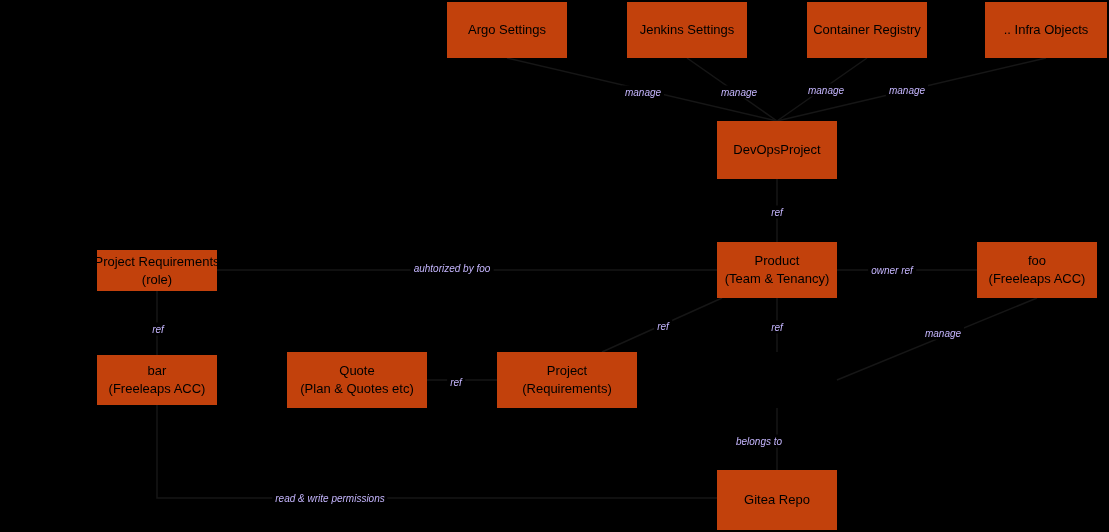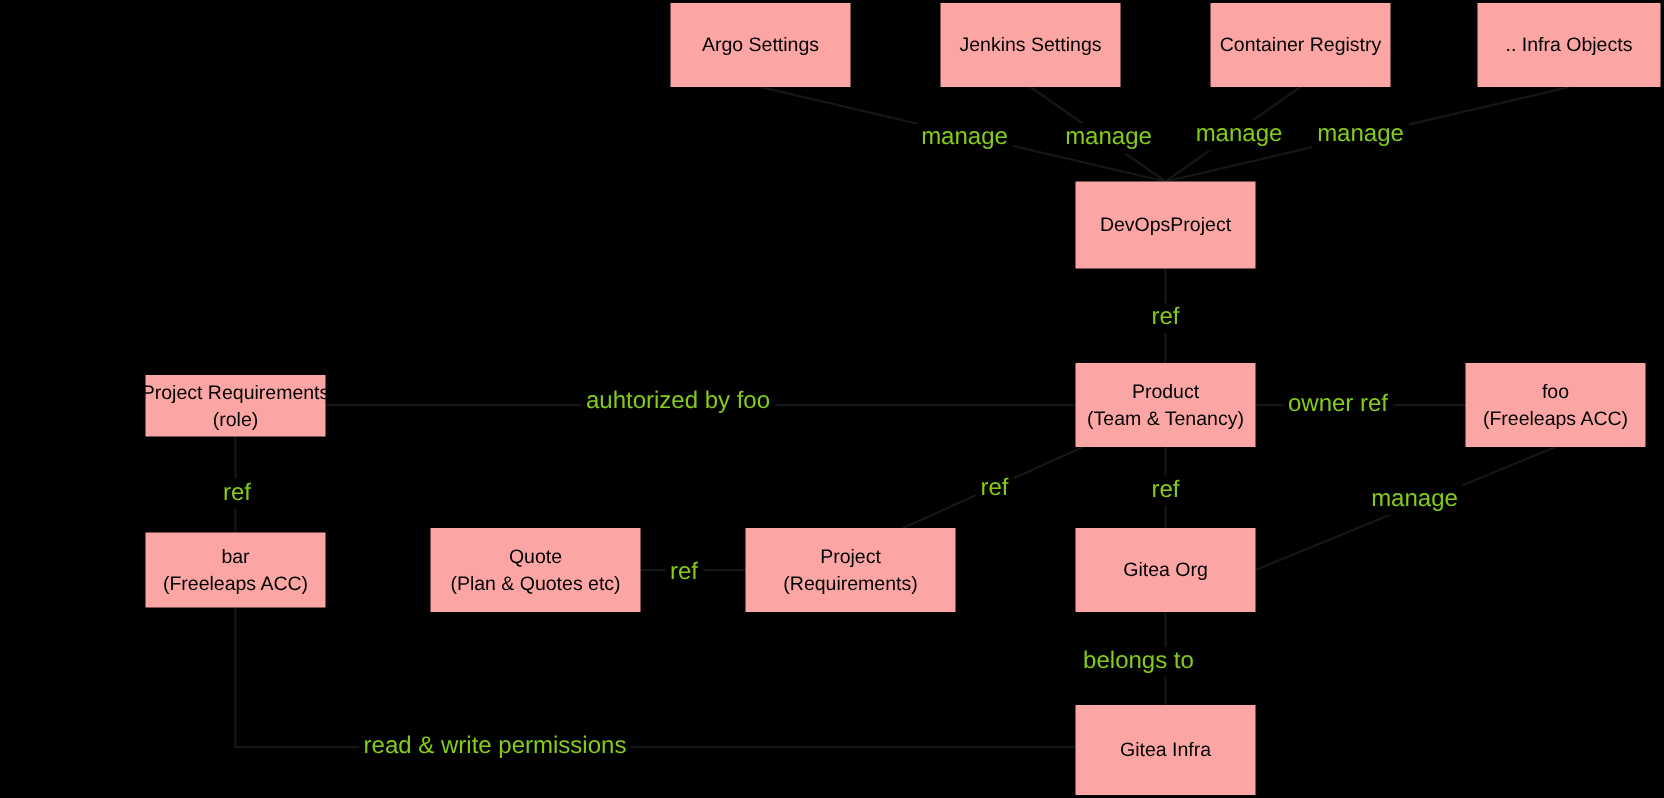--- a/index.html
+++ b/index.html
@@ -21,41 +21,42 @@
     width: 1109px;
     height: 532px;
   }
   svg.edges path {
     stroke: #161616;
     stroke-width: 1.5;
     fill: none;
   }
   .node {
     position: absolute;
-    background: #fca5a5;
+    background: #c2410c;
     color: #000000;
     display: flex;
     flex-direction: column;
     align-items: center;
     justify-content: center;
     font-size: 13px;
     line-height: 1.35;
     box-sizing: border-box;
     padding: 2px 4px;
   }
   .node span { display: block; white-space: nowrap; }
   .elabel {
     position: absolute;
     transform: translate(-50%, -50%);
     background: #000000;
-    color: #84cc16;
-    font-size: 16px;
+    color: #c4b5fd;
+    font-size: 10px;
     line-height: 1.1;
     padding: 1px 3px;
     white-space: nowrap;
+    font-style: italic;
   }
 </style>
 </head>
 <body>
 
 <div class="canvas">
 
   <svg class="edges" viewBox="0 0 1109 532">
     <path d="M777 121 L507 58"></path>
     <path d="M777 121 L687 58"></path>
@@ -116,26 +117,23 @@
   <div class="node" style="left:497px;top:352px;width:140px;height:56px">
     <span>Project</span>
     <span>(Requirements)</span>
   </div>
 
   <div class="node" style="left:287px;top:352px;width:140px;height:56px">
     <span>Quote</span>
     <span>(Plan &amp; Quotes etc)</span>
   </div>
 
-  <div class="node" style="left:717px;top:352px;width:120px;height:56px">
-    <span>Gitea Org</span>
-  </div>
 
   <div class="node" style="left:717px;top:470px;width:120px;height:60px">
-    <span>Gitea Infra</span>
+    <span>Gitea Repo</span>
   </div>
 
   <div class="elabel" style="left:643px;top:92px">manage</div>
 
   <div class="elabel" style="left:739px;top:92px">manage</div>
 
   <div class="elabel" style="left:826px;top:90px">manage</div>
 
   <div class="elabel" style="left:907px;top:90px">manage</div>
 

